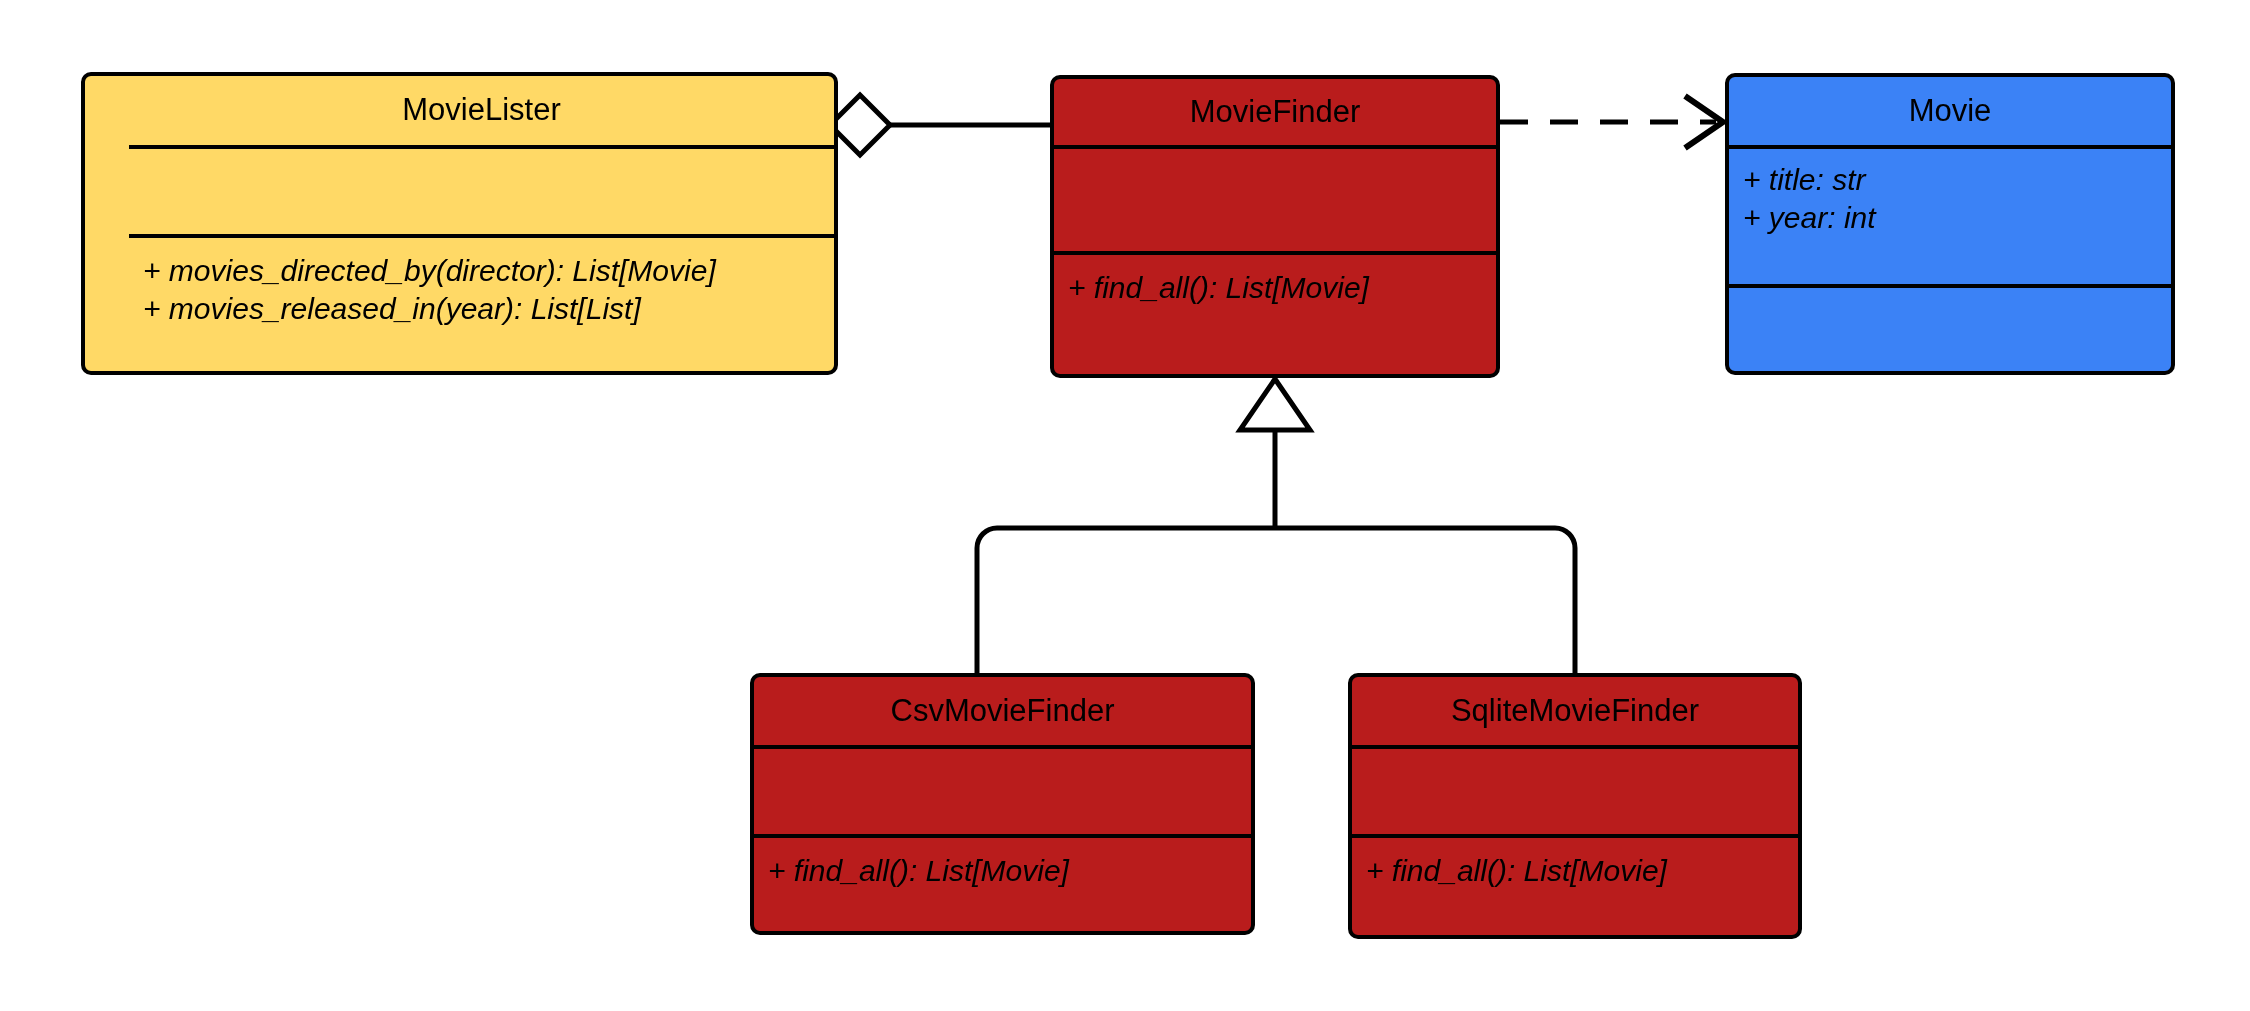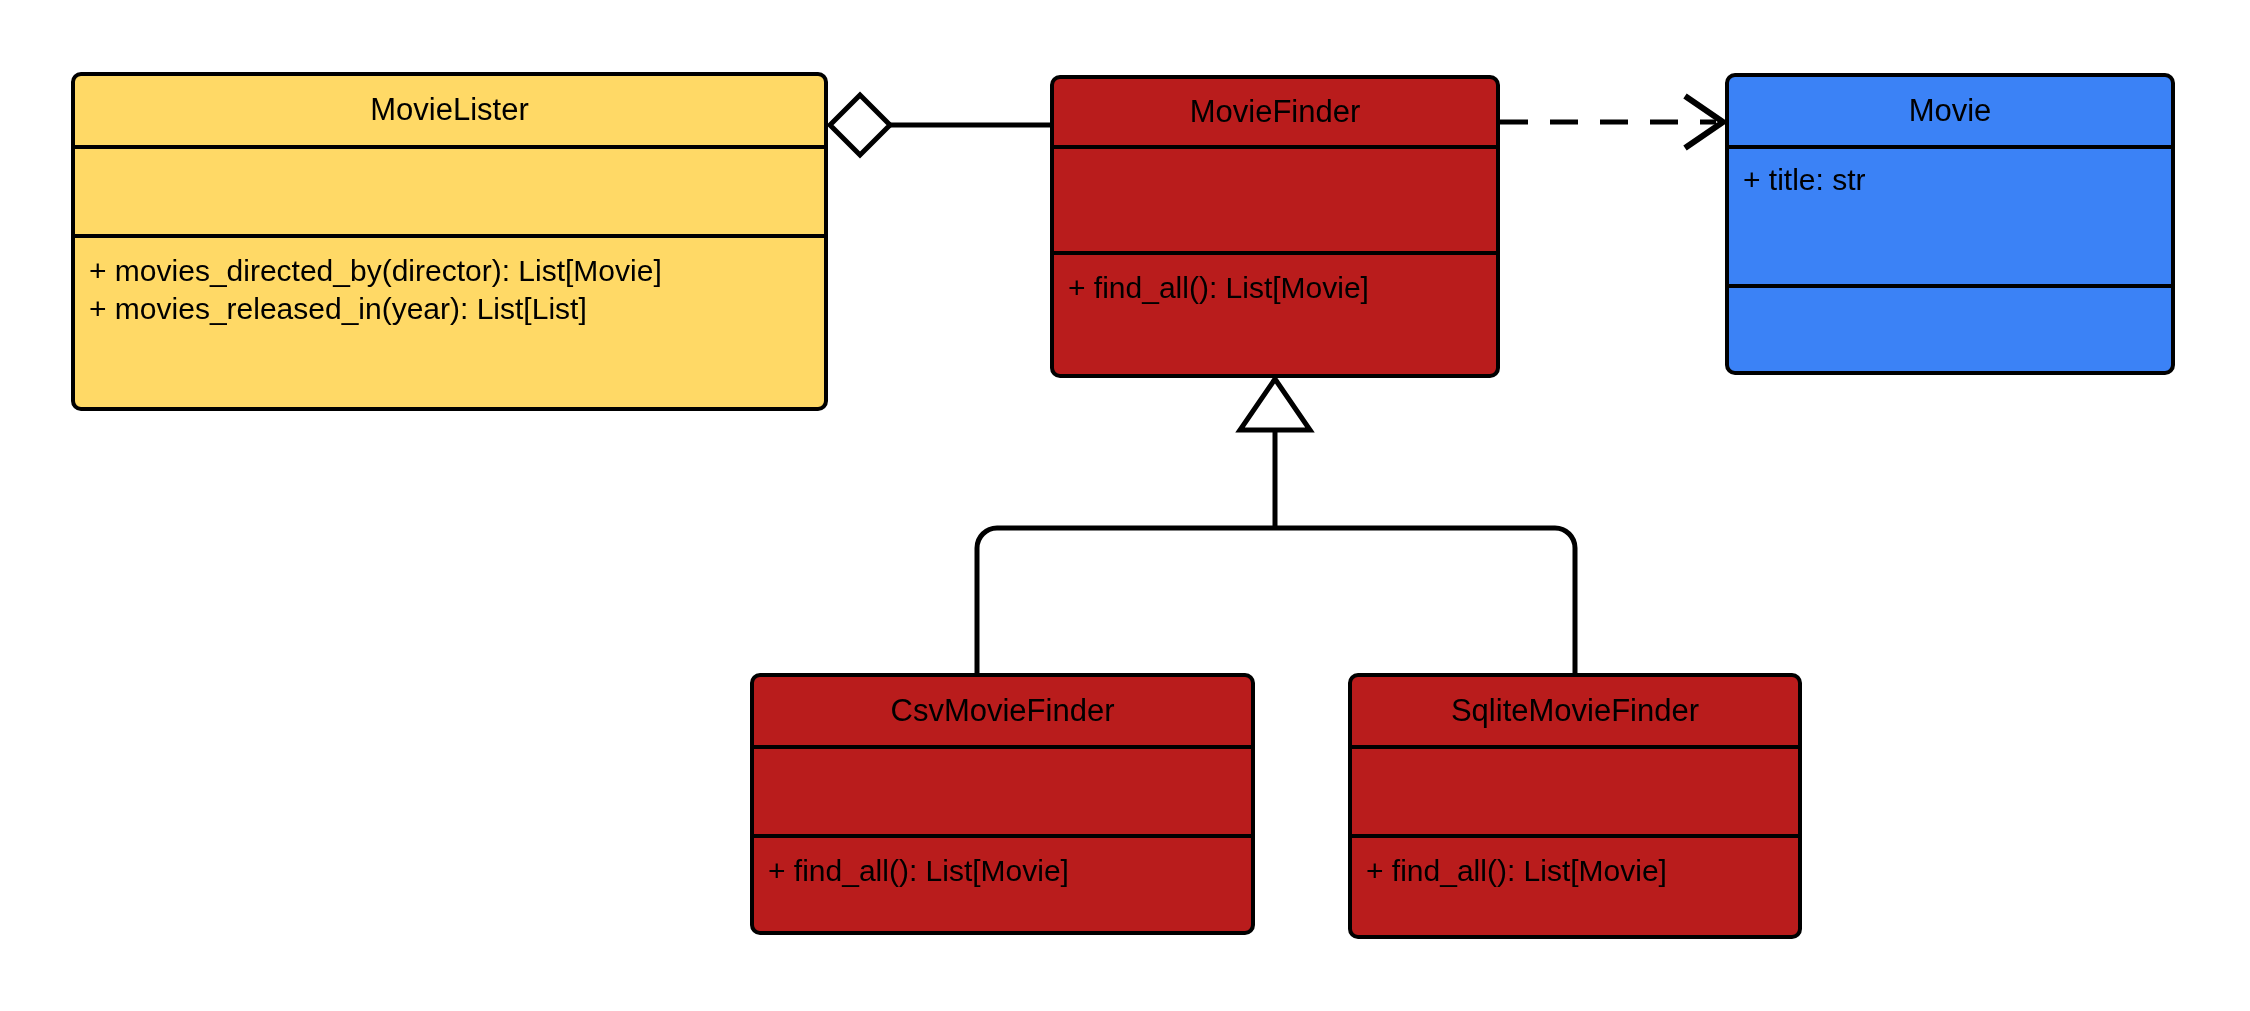--- a/index.html
+++ b/index.html
@@ -51,33 +51,34 @@
     padding: 6px 14px 0 14px;
     display: flex;
     flex-direction: column;
     justify-content: flex-start;
   }
   .member-line {
     font-size: 30px;
     color: #000000;
     line-height: 1.28;
     white-space: nowrap;
+    font-style: italic;
   }
   .attrs-block {
     padding-top: 12px;
   }
   .ops-block {
     padding-top: 14px;
   }
   .fill-yellow { background: #ffd966; }
   .fill-green  { background: #b91c1c; }
   .fill-blue   { background: #3b82f6; }
 
   
-  #class-movielister      { left: 71px;   top: 72px;  width: 757px; height: 339px; }
+  #class-movielister      { left: 81px;   top: 72px;  width: 757px; height: 303px; padding-left: 44px; }
   #class-moviefinder      { left: 1050px; top: 75px;  width: 450px; height: 303px; }
   #class-movie            { left: 1725px; top: 73px;  width: 450px; height: 302px; }
   #class-csvmoviefinder   { left: 750px;  top: 673px; width: 505px; height: 262px; }
   #class-sqlitemoviefinder{ left: 1348px; top: 673px; width: 454px; height: 266px; }
 
   #class-movielister .c-title { height: 69px; }
   #class-movielister .c-attrs { height: 89px; }
   #class-movielister .c-ops   { height: 137px; }
 
   #class-moviefinder .c-title { height: 66px; }
@@ -132,20 +133,21 @@
   <div class="compartment divided c-attrs member-list attrs-block"></div>
   <div class="compartment divided c-ops member-list ops-block">
     <div class="member-line">+ find_all(): List[Movie]</div>
   </div>
 </div>
 
 <div class="uml-class fill-blue" id="class-movie">
   <div class="compartment c-title class-title">Movie</div>
   <div class="compartment divided c-attrs member-list attrs-block">
     <div class="member-line">+ title: str</div>
+    <div class="member-line">+ year: int</div>
   </div>
   <div class="compartment divided c-ops member-list ops-block"></div>
 </div>
 
 <div class="uml-class fill-green" id="class-csvmoviefinder">
   <div class="compartment c-title class-title">CsvMovieFinder</div>
   <div class="compartment divided c-attrs member-list attrs-block"></div>
   <div class="compartment divided c-ops member-list ops-block">
     <div class="member-line">+ find_all(): List[Movie]</div>
   </div>

